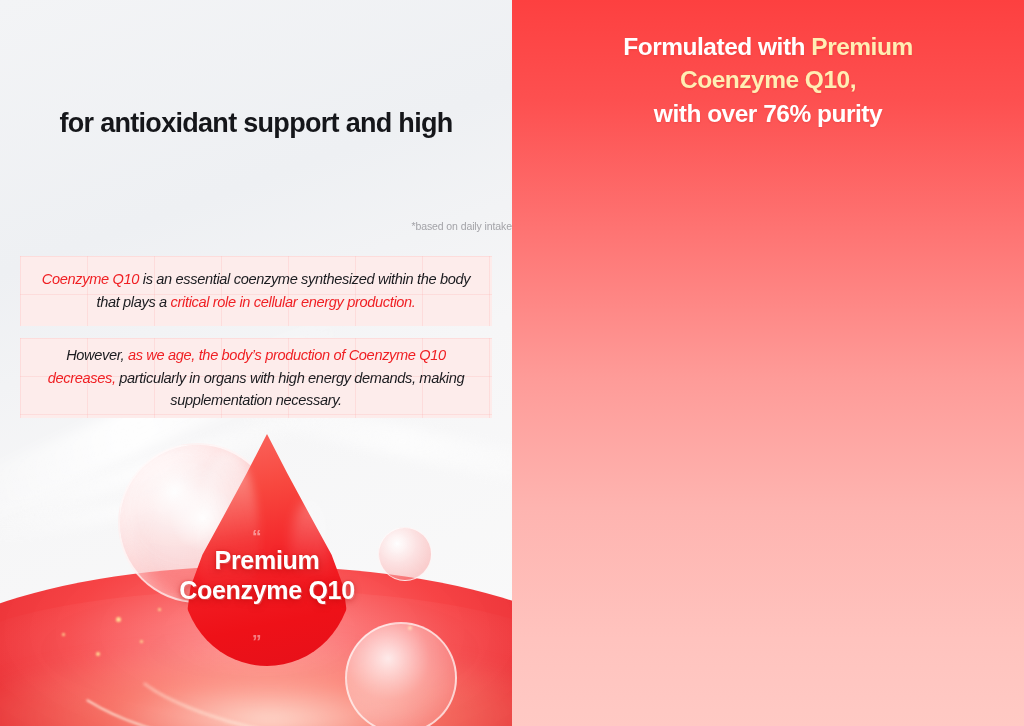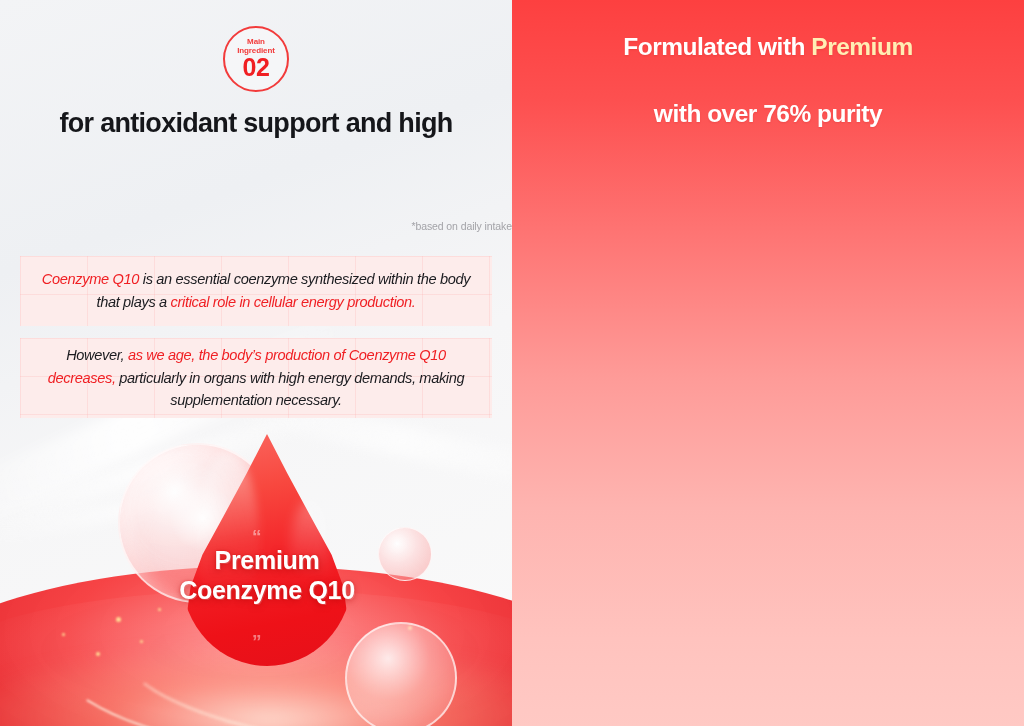--- a/index.html
+++ b/index.html
@@ -198,25 +198,20 @@
     <div id="droplet-hl"></div>
     <div id="droplet-hl2"></div>
 
     <div class="quote-mark" id="q-top">“</div>
     <div id="drop-label">
       <span>Premium</span><br>
       <span>Coenzyme Q10</span>
     </div>
     <div class="quote-mark" id="q-bot">”</div>
 
-    <div id="badge">
-      <span class="b-main">Main</span>
-      <span class="b-ing">Ingredient</span>
-      <span class="b-num">02</span>
-    </div>
 
     <div id="headline">
       <span class="h-blk">for antioxidant support and high</span>
     </div>
 
     <div id="subnote">*based on daily intake</div>
 
     <div class="info-box" id="info-box-1">
       <div class="info-text"><span class="em">Coenzyme Q10</span><span> is an essential coenzyme synthesized within the body that plays a </span><span class="em">critical role in cellular energy production.</span></div>
     </div>
@@ -224,19 +219,19 @@
     <div class="info-box" id="info-box-2">
       <div class="info-text"><span>However, </span><span class="em">as we age, the body’s production of Coenzyme Q10 decreases,</span><span> particularly in organs with high energy demands, making supplementation necessary.</span></div>
     </div>
 
   </div>
 
   <div id="right-panel">
 
     <div id="right-head">
       <span>Formulated with </span><span class="cream">Premium</span><br>
-      <br>
+      <span class="cream">Coenzyme Q10,</span><br>
       <span>with over 76% purity</span>
     </div>
 
   </div>
 
 </div>
 
 </body></html>

